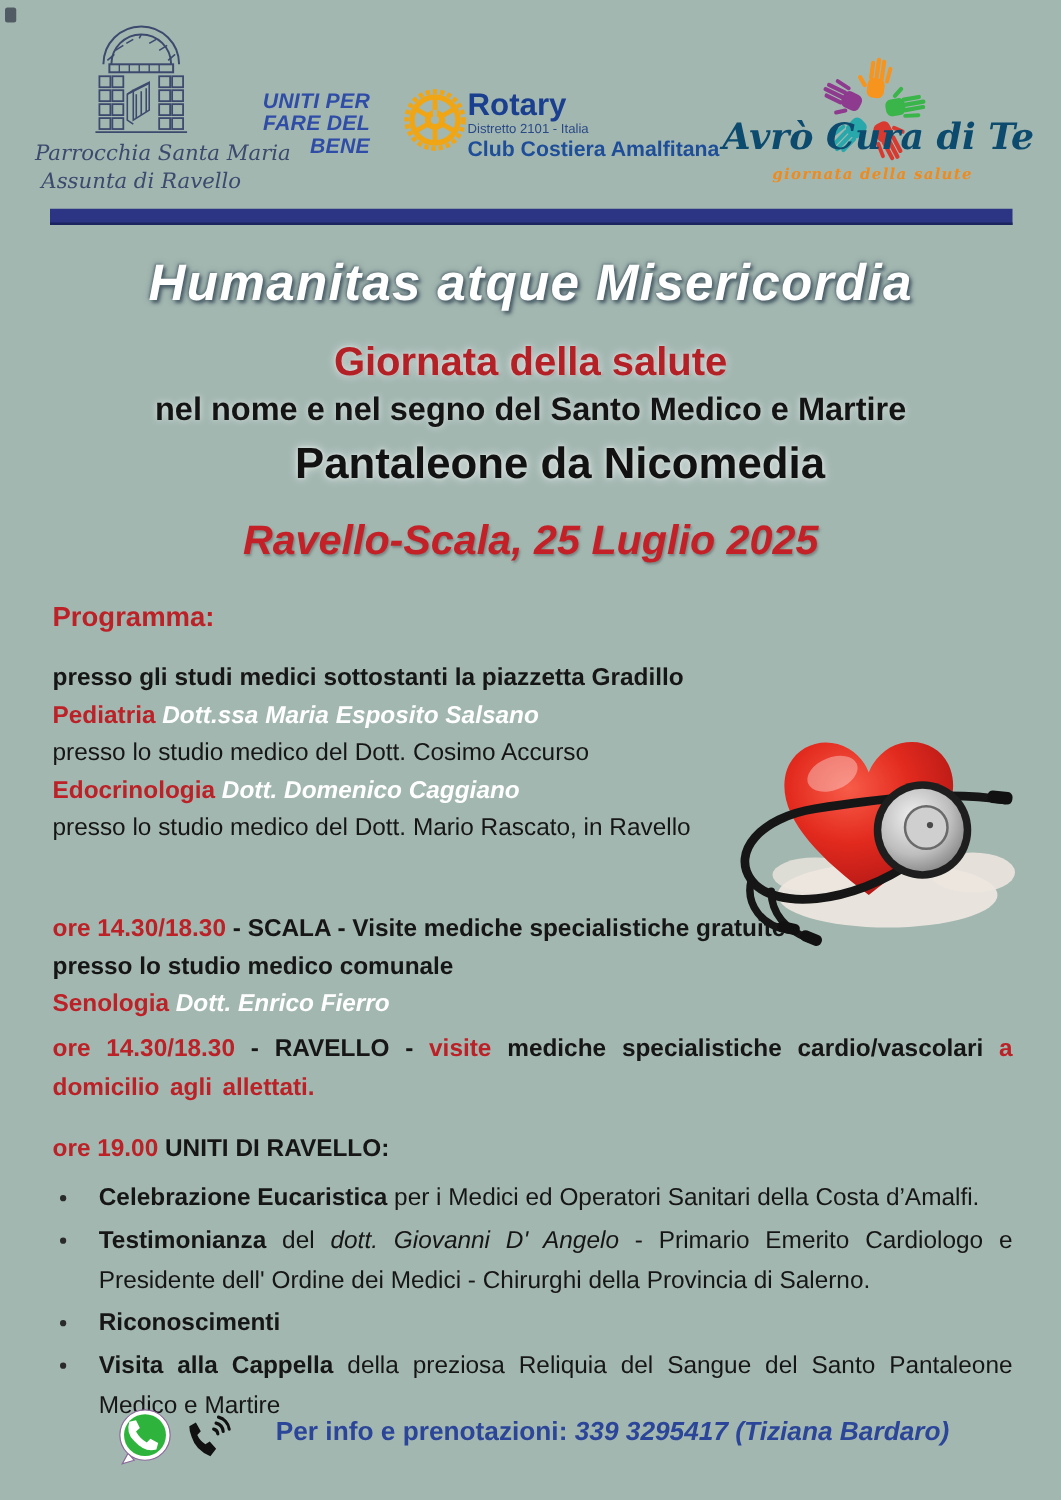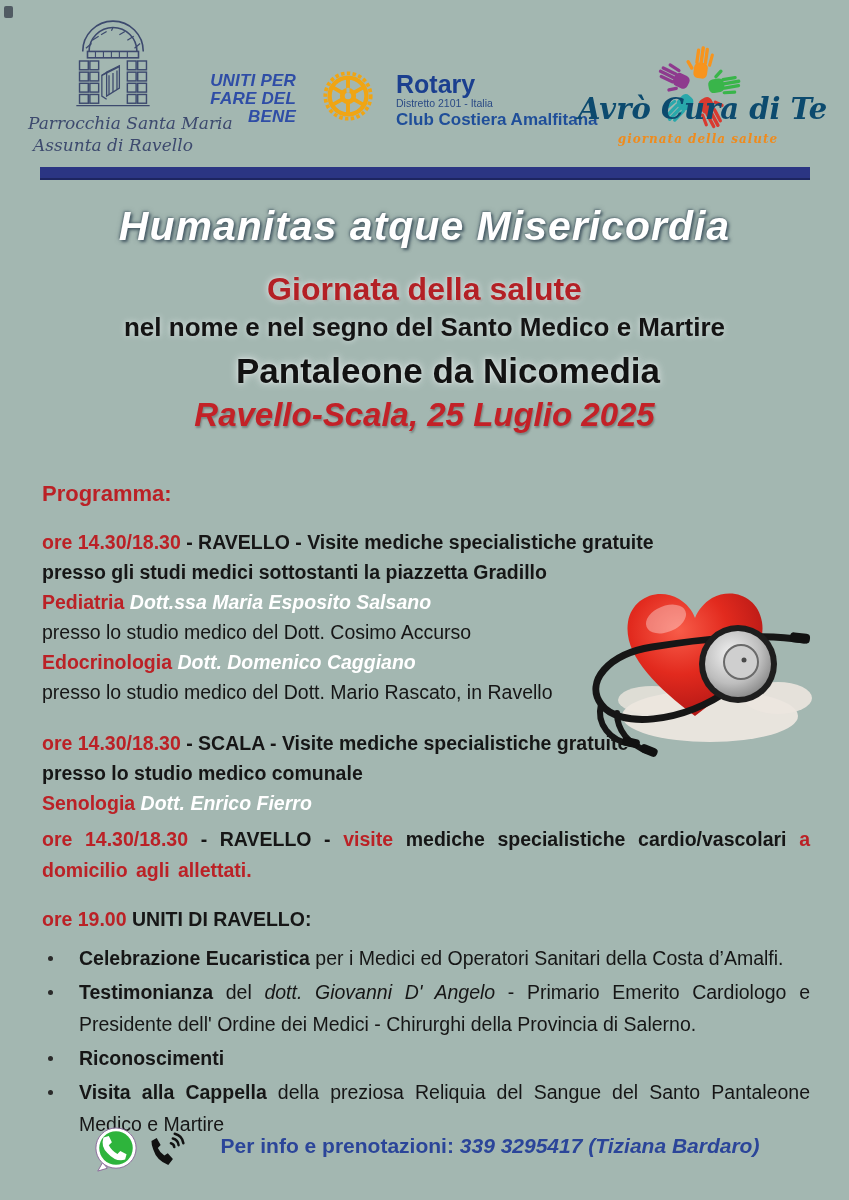--- a/index.html
+++ b/index.html
@@ -10,21 +10,21 @@
     font-family:"Liberation Sans", sans-serif;
     color:#161616; overflow:hidden;
   }
   
   .corner-mark{position:absolute;left:4px;top:6px;width:9px;height:12px;background:#3c4450;border-radius:2px;opacity:.8;}
   .parrocchia{position:absolute;left:28px;top:10px;width:170px;text-align:center;}
   .parrocchia svg{display:block;margin:0 auto;}
   .parrocchia .script{font-family:"DejaVu Serif", serif;font-style:italic;font-size:17px;line-height:22px;color:#3d4a6e;white-space:nowrap;}
   .uniti{position:absolute;left:196px;top:72px;width:100px;text-align:right;
     color:#2f4da6;font-weight:bold;font-style:italic;font-size:17px;line-height:18px;letter-spacing:.2px;}
-  .rotary{position:absolute;left:322px;top:70px;display:flex;align-items:flex-start;gap:22px;}
+  .rotary{position:absolute;left:322px;top:70px;display:flex;align-items:flex-start;gap:0;}
   .rotary-text{padding-top:2px;}
   .rotary-name{font-size:25px;font-weight:bold;color:#1b3f8f;line-height:25px;}
   .rotary-district{font-size:10.5px;color:#2a4a85;line-height:13px;}
   .rotary-club{font-size:17px;font-weight:bold;color:#1f4e99;line-height:20px;}
   .avro{position:absolute;left:578px;top:40px;width:240px;height:100px;}
   .avro-hands{position:absolute;left:68px;top:0px;}
   .avro-title{position:absolute;left:0;top:52px;width:240px;text-align:center;
     font-family:"DejaVu Serif", serif;font-style:italic;font-weight:bold;
     font-size:29px;color:#0c4a6e;white-space:nowrap;}
   .avro-sub{position:absolute;left:0;top:92px;width:240px;text-align:center;
@@ -34,21 +34,21 @@
   
   .t-line{position:absolute;left:0;width:849px;text-align:center;}
   .humanitas{top:203px;font-size:41px;font-weight:bold;font-style:italic;color:#ffffff;letter-spacing:1px;
     text-shadow:2px 2px 3px rgba(70,90,100,.95), -1px -1px 2px rgba(70,90,100,.55), 0 0 5px rgba(70,90,100,.5);}
   .giornata{top:271px;font-size:32px;font-weight:bold;color:#b32025;
     text-shadow:0 0 7px rgba(235,240,240,.95), 0 0 2px rgba(235,240,240,.7), 1px 1px 2px rgba(90,40,40,.35);}
   .nelnome{top:312px;font-size:26px;font-weight:bold;color:#141414;
     text-shadow:0 0 6px rgba(235,240,240,.8);}
   .pantaleone{top:351px;font-size:35px;font-weight:bold;color:#121212;
     text-shadow:0 0 8px rgba(240,244,244,.9), 0 0 3px rgba(240,244,244,.6);padding-left:47px;}
-  .datetitle{top:396px;font-size:33px;font-weight:bold;font-style:italic;color:#c32127;
+  .datetitle{top:413px;font-size:33px;font-weight:bold;font-style:italic;color:#c32127;
     text-shadow:1px 2px 2px rgba(70,70,70,.45);}
   
   .prog{position:absolute;left:42px;width:768px;font-size:19.5px;line-height:30px;}
   .heading-red{font-size:22px;font-weight:bold;color:#bb2126;}
   #programma{top:479px;}
   #sec-ravello{top:527px;}
   #sec-scala{top:728px;}
   #sec-domicilio{top:824px;line-height:31px;text-align:justify;word-spacing:3px;font-weight:bold;}
   #sec-duomo{top:904px;}
   .b{font-weight:bold;}
@@ -168,25 +168,20 @@
 
   <div class="t-line humanitas">Humanitas atque Misericordia</div>
   <div class="t-line giornata">Giornata della salute</div>
   <div class="t-line nelnome">nel nome e nel segno del Santo Medico e Martire</div>
   <div class="t-line pantaleone">Pantaleone da Nicomedia</div>
   <div class="t-line datetitle">Ravello-Scala, 25 Luglio 2025</div>
 
   <div class="prog heading-red" id="programma">Programma:</div>
 
   <div class="prog" id="sec-ravello">
-    <div class="b">
-      <span class="red">ore 14.30/18.30</span>
-      <span class="blk">- RAVELLO -</span>
-      <span class="blk">Visite mediche specialistiche gratuite</span>
-    </div>
     <div class="b blk">presso gli studi medici sottostanti la piazzetta Gradillo</div>
     <div>
       <span class="b red">Pediatria</span>
       <span class="doctor">Dott.ssa Maria Esposito Salsano</span>
     </div>
     <div class="reg blk">presso lo studio medico del Dott. Cosimo Accurso</div>
     <div>
       <span class="b red">Edocrinologia</span>
       <span class="doctor">Dott. Domenico Caggiano</span>
     </div>

